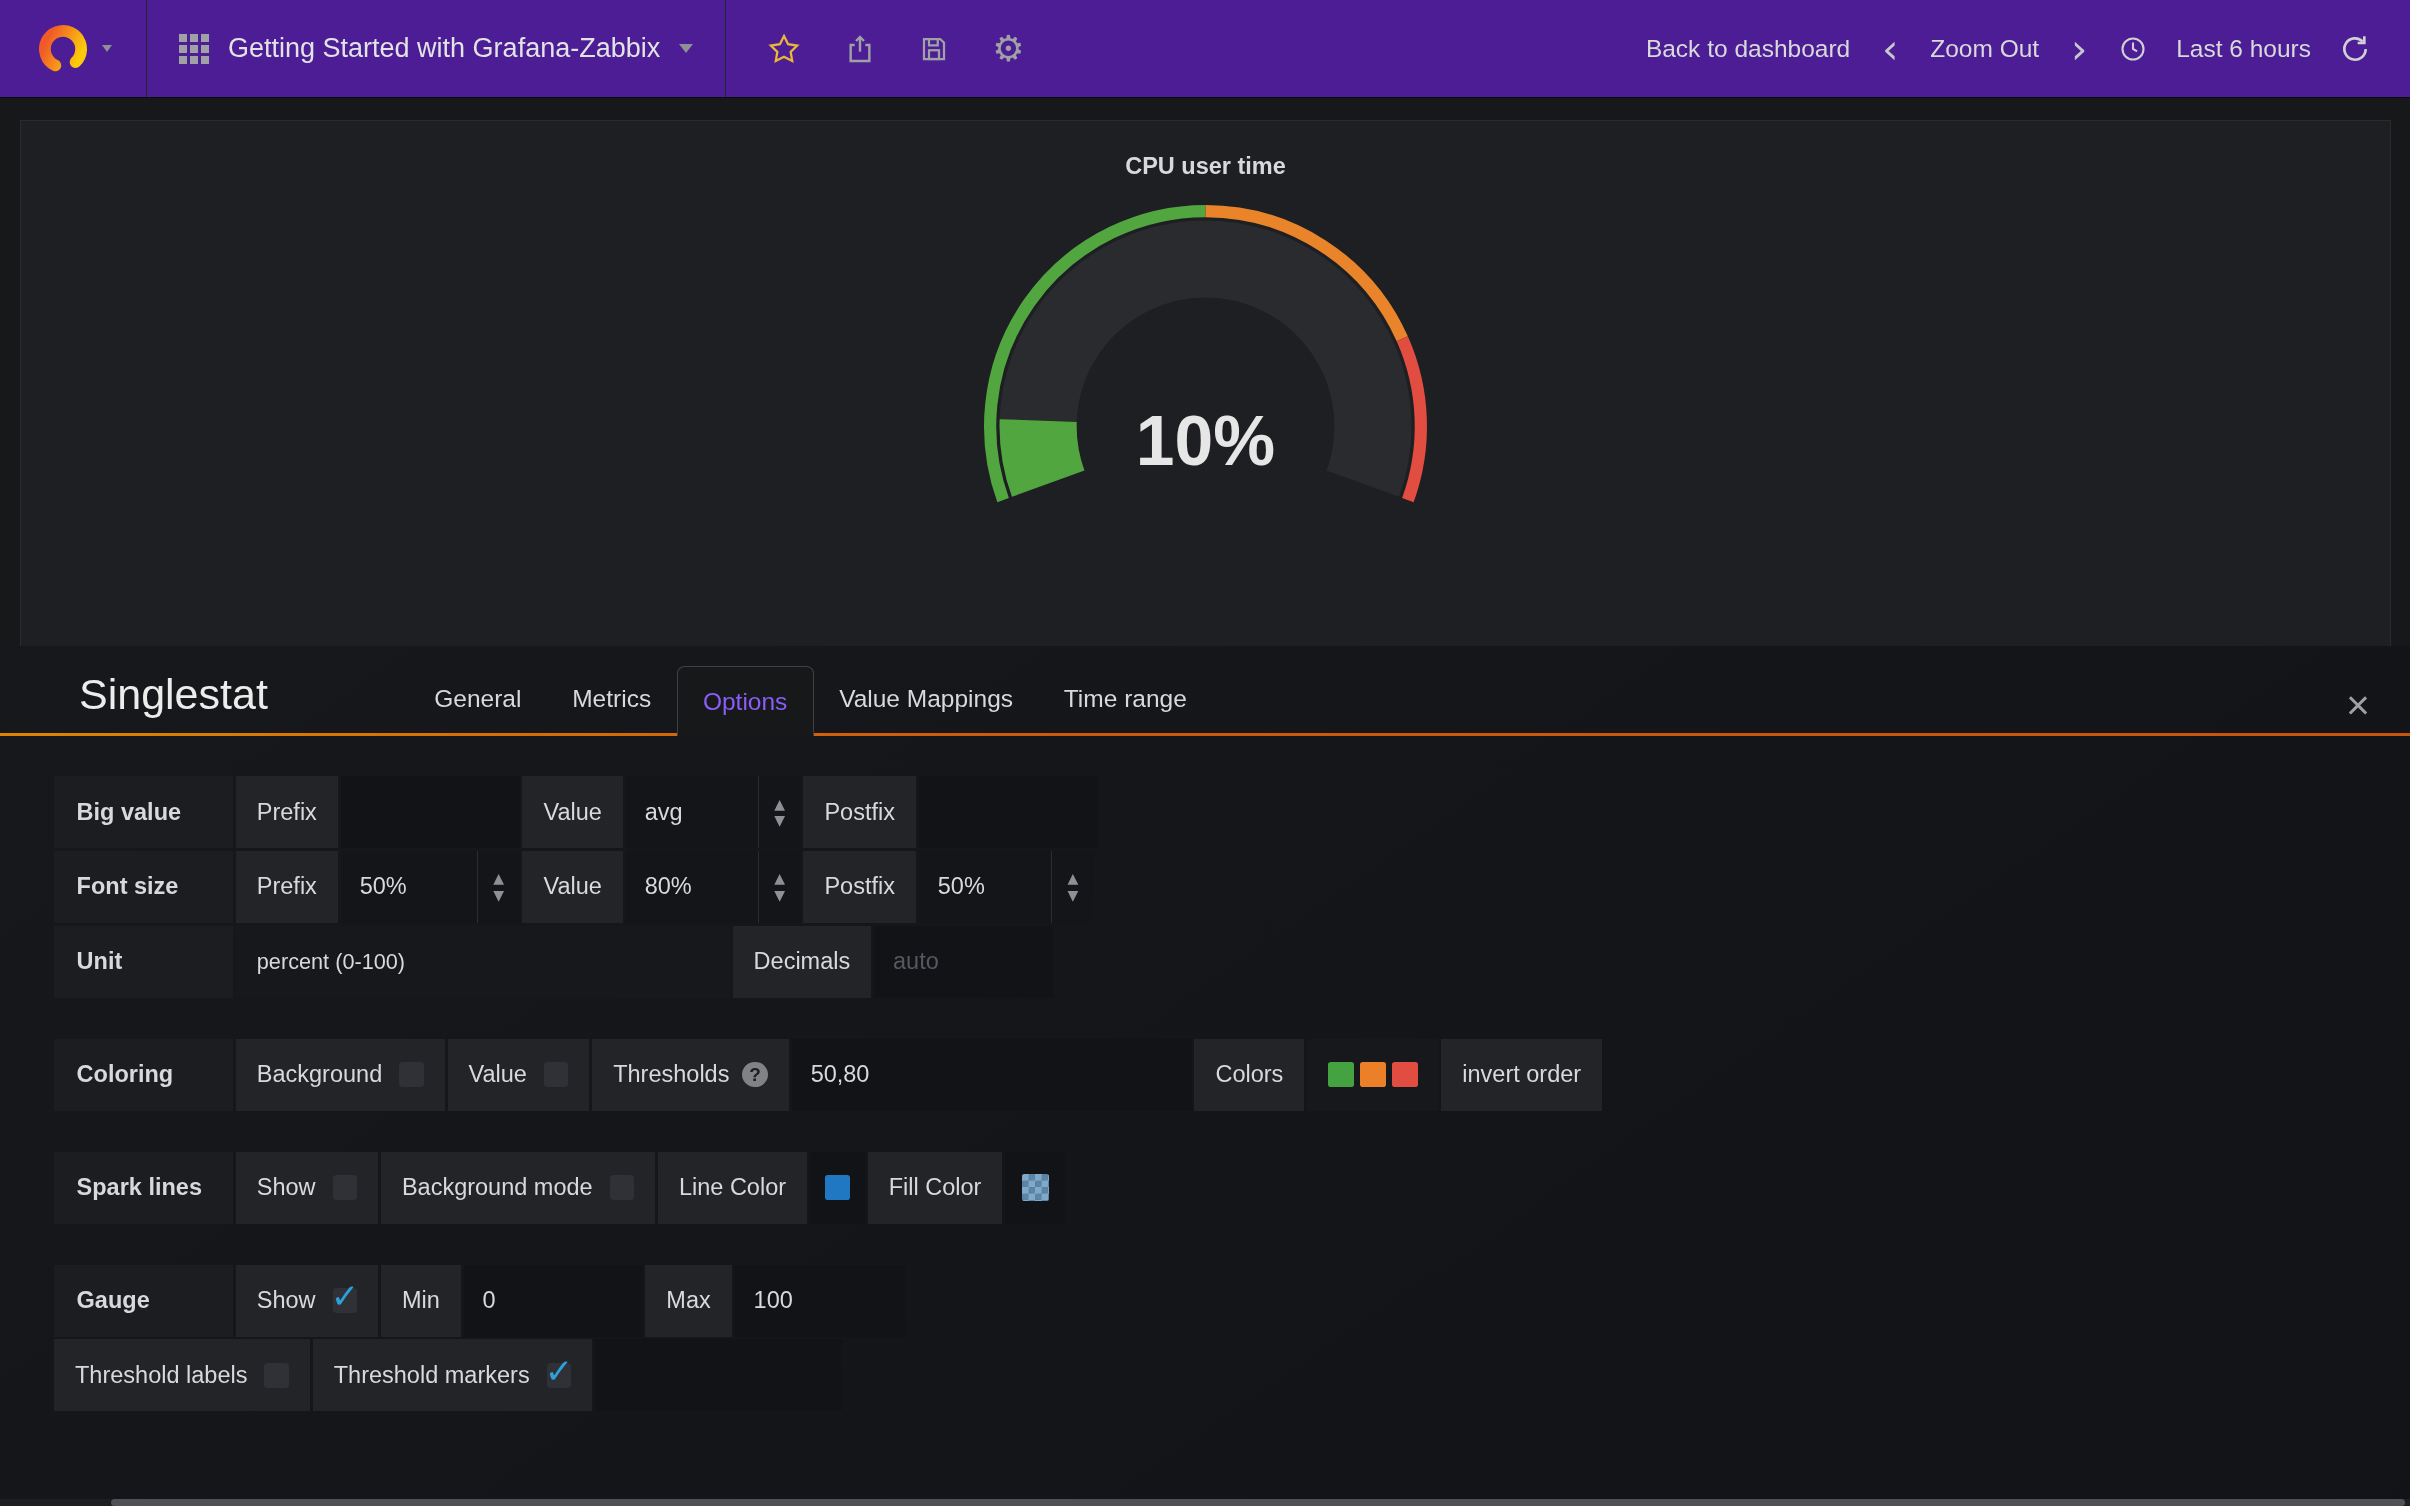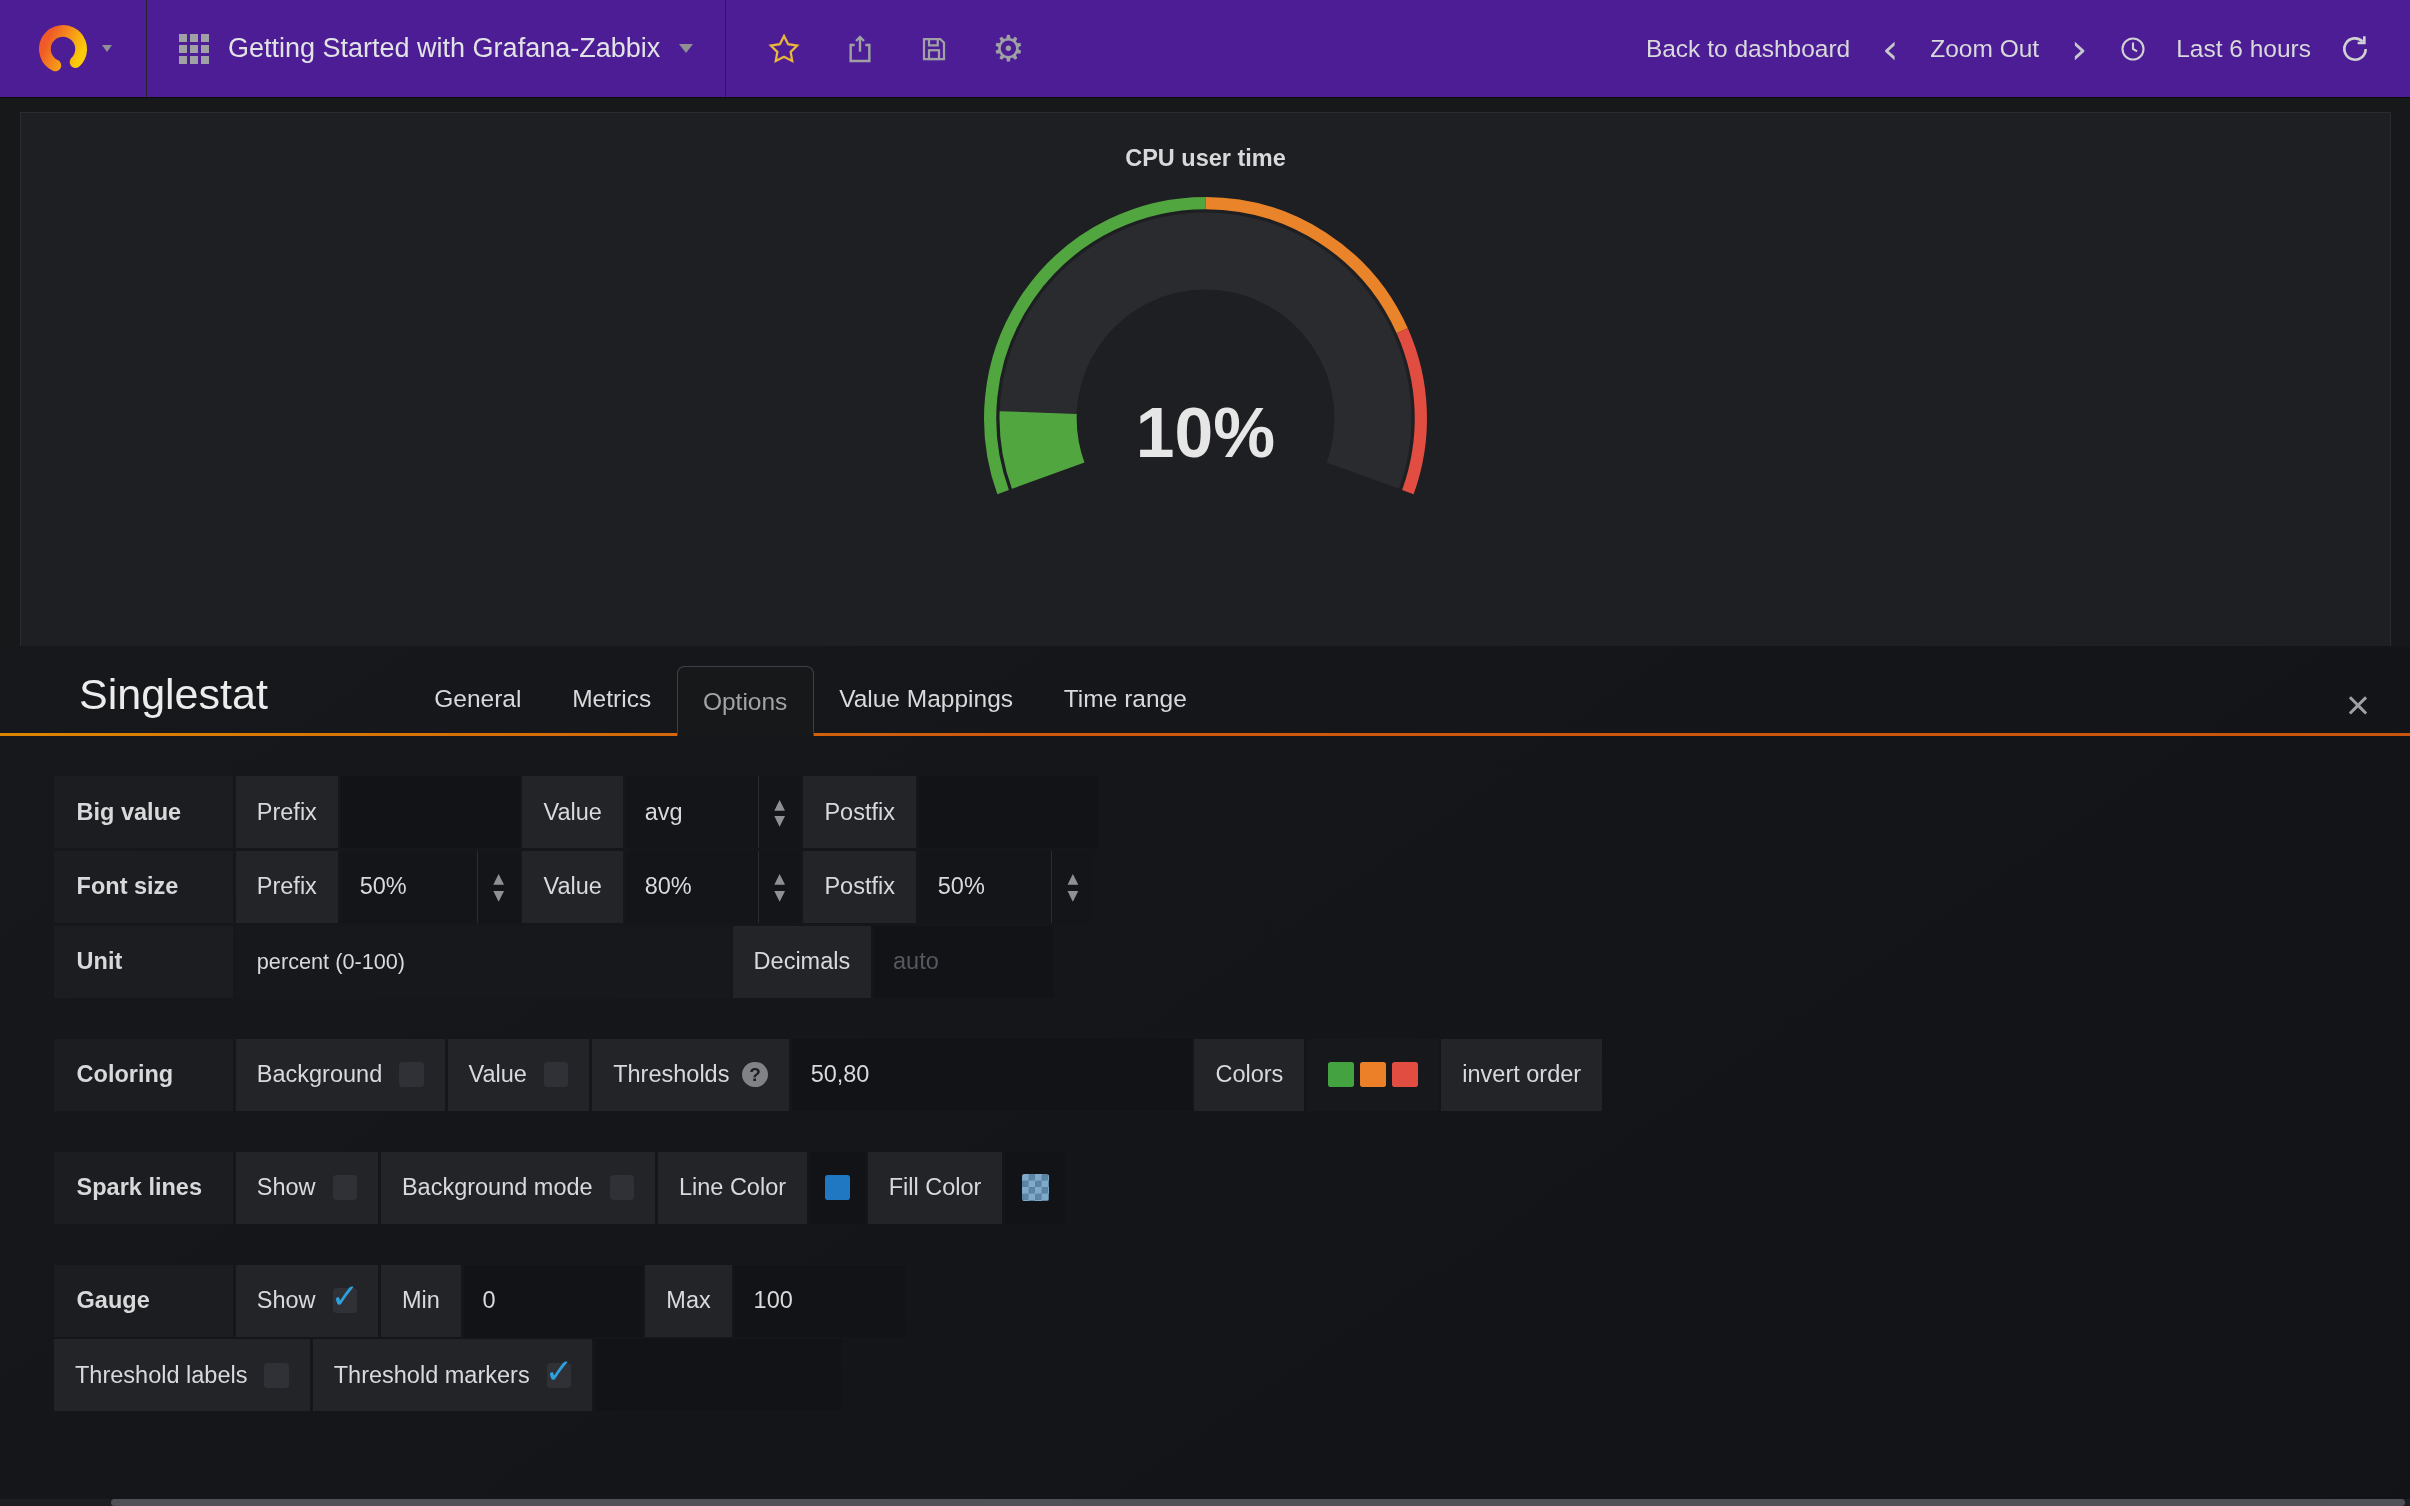--- a/index.html
+++ b/index.html
@@ -22,39 +22,39 @@
   .icon-btn { display:flex; align-items:center; justify-content:center; cursor:pointer; }
   .gear-glyph { font-size:36px; color:#9fa1a4; font-family:"DejaVu Sans",sans-serif; }
   .nav-right { margin-left:auto; display:flex; align-items:center; gap:28px; padding-right:40px;
                font-size:24.5px; color:#d8d9da; }
   .nav-right .txt-btn { cursor:pointer; }
   .chev { font-size:41px; color:#c7c8ca; line-height:0; cursor:pointer; padding:0 3.8px;
           font-family:"DejaVu Sans",sans-serif; }
   .time-btn { display:flex; align-items:center; gap:29px; cursor:pointer; }
 
   
-  .panel { margin:14px 20px 0; height:545px; background:#1e1f22; border:0.9px solid #2a2b2e; }
+  .panel { margin:22px 20px 0; height:545px; background:#1e1f22; border:0.9px solid #2a2b2e; }
   .panel-title { text-align:center; padding-top:32px; font-size:23.5px; font-weight:bold;
                  color:#d8d9da; cursor:pointer; }
   .gauge-wrap { display:flex; justify-content:center; }
   #gauge-svg text { font-family:"Liberation Sans","DejaVu Sans",sans-serif; }
 
   
   .editor { position:absolute; top:646px; left:0; right:0; bottom:0;
             background:linear-gradient(145deg,#17181b 0%,#121316 100%); }
   .editor-header { position:relative; display:flex; align-items:flex-end; padding-left:79px; height:90px; }
   .editor-header::after { content:""; position:absolute; left:0; right:0; bottom:0; height:2.8px;
             background:linear-gradient(to right,#dd8500,#cf5a0d 40%,#c9540b); z-index:0; }
   .editor-title { font-size:43px; color:#ececec; padding-bottom:17px;
                   margin-right:141px; white-space:nowrap; }
   .tabs { display:flex; align-items:flex-start; }
   .tab { padding:0 25.4px; height:66px; display:flex; align-items:center; font-size:24.5px;
          color:#d8d9da; cursor:pointer; }
   .tab.active { position:relative; z-index:1; background:#17181a; border:0.9px solid #3f4045;
-                border-bottom:none; border-radius:7.5px 7.5px 0 0; height:70px; color:#a3a3a3; }
+                border-bottom:none; border-radius:7.5px 7.5px 0 0; height:70px; color:#8b5cf6; }
   .close-btn { margin-left:auto; margin-right:41px; align-self:center; margin-top:28px;
                font-size:41px; color:#9fa1a4; cursor:pointer; line-height:1; }
 
   
   .form-area { padding:40px 0 0 54px; }
   .form-row { display:flex; gap:2.8px; margin-bottom:2.8px; }
   .mt-group { margin-top:41px; }
   .cell { height:72px; display:flex; align-items:center; padding:0 21px; background:#222428;
           font-size:23.5px; white-space:nowrap; }
   .cell.key { width:179px; font-weight:bold; background:#1c1d20; padding-left:22.6px; }

